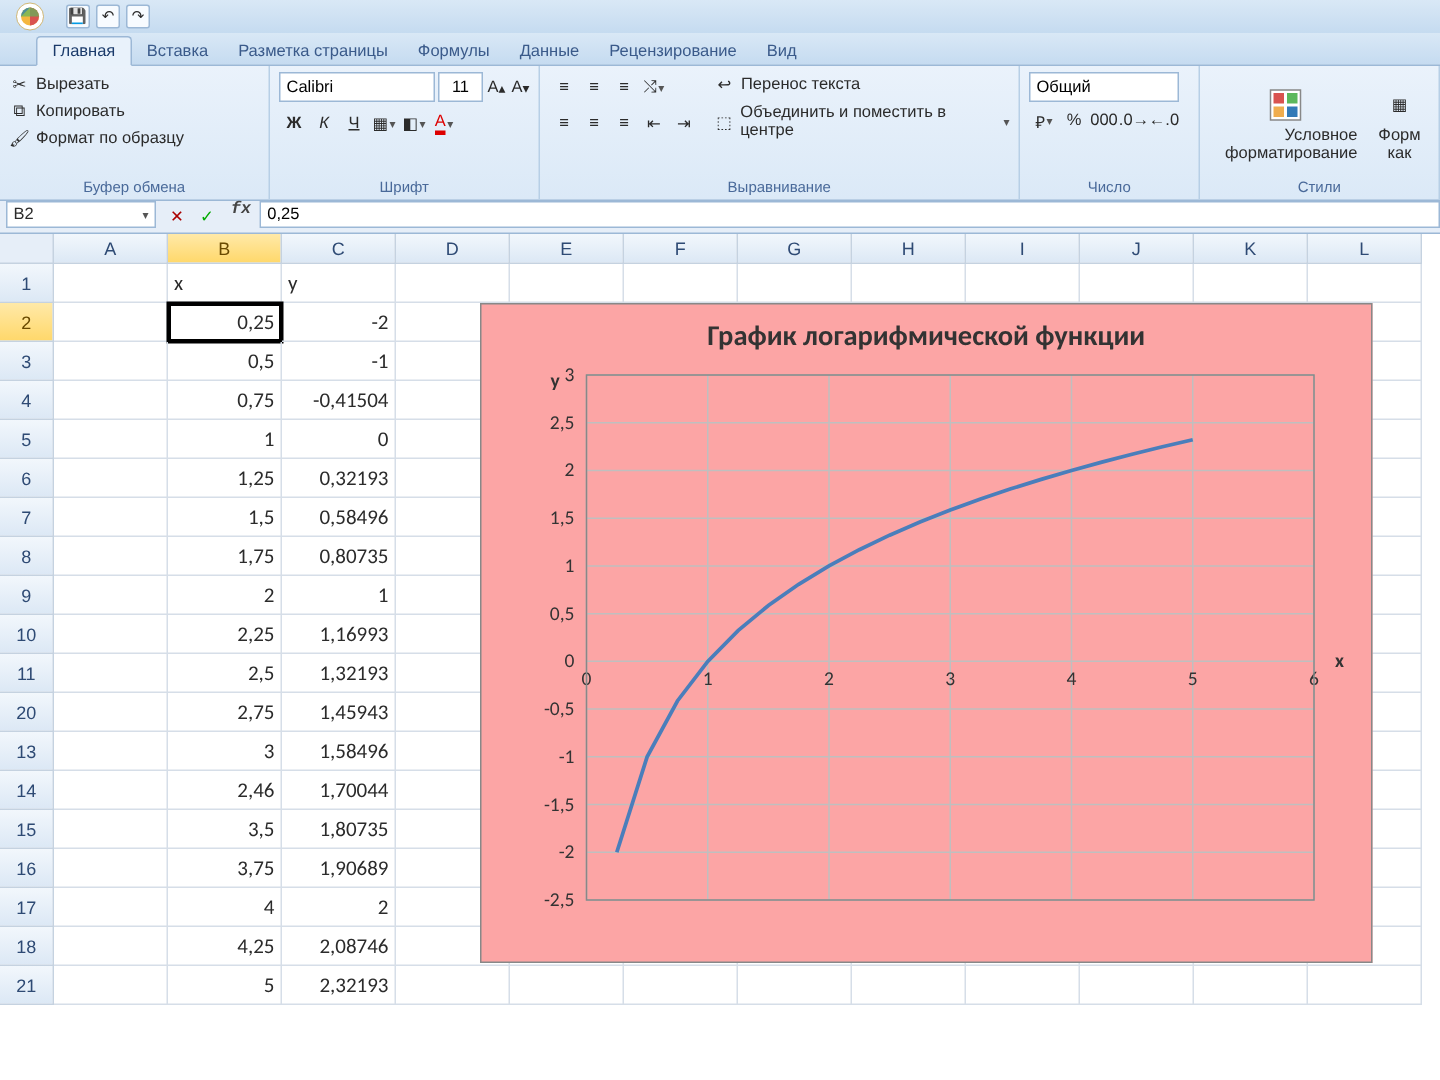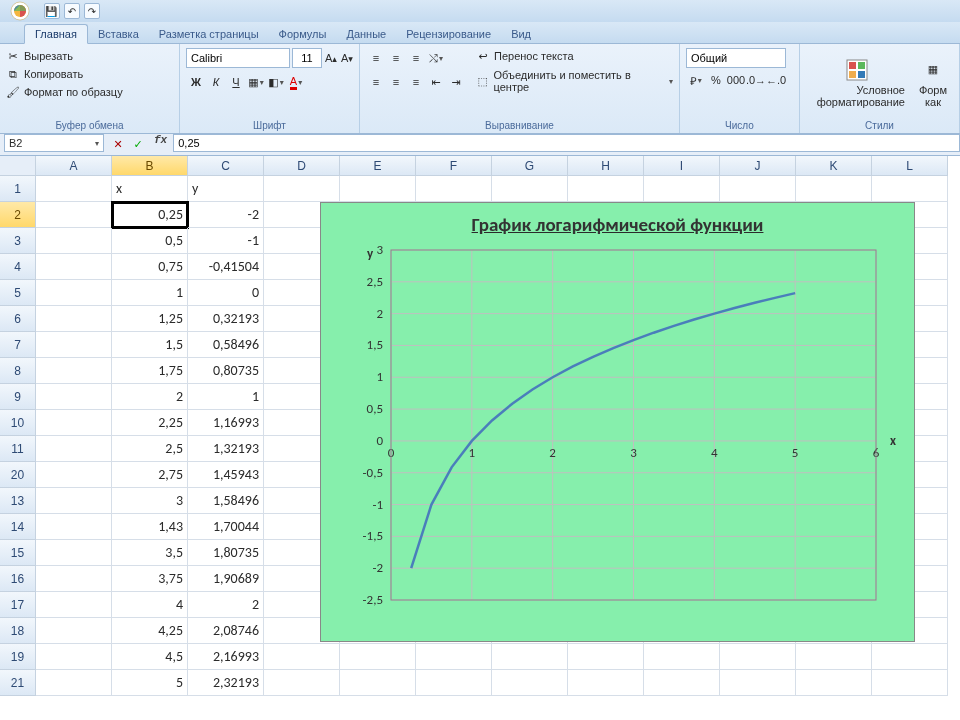--- a/index.html
+++ b/index.html
@@ -38,21 +38,21 @@
 .colhdr.sel { background:linear-gradient(#ffe9a8,#ffd86b); color:#6a4a00; }
 .rows { }
 .row { display:flex; height:26px; }
 .rowhdr { width:36px; background:linear-gradient(#f2f7fc,#dce8f5); border-right:1px solid #c5d2e0; border-bottom:1px solid #c5d2e0; text-align:center; font-size:12px; color:#2e4a74; line-height:26px; }
 .rowhdr.sel { background:linear-gradient(#ffe9a8,#ffd86b); color:#6a4a00; }
 .cell { width:76px; border-right:1px solid #d6dee8; border-bottom:1px solid #d6dee8; padding:0 4px; font-size:14px; font-family: Calibri, Arial, sans-serif; line-height:26px; overflow:hidden; white-space:nowrap; }
 .cell.h { text-align:left; }
 .cell.num { text-align:right; }
 .cell.selected { outline:3px solid #000; outline-offset:-2px; background:#fff; }
 
-.chart { position:absolute; left:320px; top:46px; width:595px; height:440px; background:#86efac; border:1px solid #888;text-decoration:underline; }
+.chart { position:absolute; left:320px; top:46px; width:595px; height:440px; background:#fca5a5; border:1px solid #888; }
 .chart .title { text-align:center; font-size:19px; font-weight:bold; font-family: Calibri, Arial; padding:10px 0 4px 0; color:#333; }
 .chart svg { display:block; }
 .axis-lbl { font-family: Calibri, Arial; font-size:13px; font-weight:bold; fill:#333; }
 .tick-lbl { font-family: Calibri, Arial; font-size:13px; fill:#333; }
 .gridline { stroke:#bfbfbf; stroke-width:1; }
 .border { stroke:#888; stroke-width:1; fill:none; }
 .curve { stroke:#4a7ebb; stroke-width:2.5; fill:none; }
 </style>
 </head>
 <body>
@@ -421,21 +421,21 @@
         <div class="cell"></div>
         <div class="cell"></div>
         <div class="cell"></div>
         <div class="cell"></div>
         <div class="cell"></div>
         <div class="cell"></div>
       </div>
       <div class="row">
         <div class="rowhdr">14</div>
         <div class="cell"></div>
-        <div class="cell num">1,43</div>
+        <div class="cell num">2,46</div>
         <div class="cell num">1,70044</div>
         <div class="cell"></div>
         <div class="cell"></div>
         <div class="cell"></div>
         <div class="cell"></div>
         <div class="cell"></div>
         <div class="cell"></div>
         <div class="cell"></div>
         <div class="cell"></div>
         <div class="cell"></div>
@@ -483,35 +483,20 @@
         <div class="cell"></div>
         <div class="cell"></div>
         <div class="cell"></div>
         <div class="cell"></div>
       </div>
       <div class="row">
         <div class="rowhdr">18</div>
         <div class="cell"></div>
         <div class="cell num">4,25</div>
         <div class="cell num">2,08746</div>
-        <div class="cell"></div>
-        <div class="cell"></div>
-        <div class="cell"></div>
-        <div class="cell"></div>
-        <div class="cell"></div>
-        <div class="cell"></div>
-        <div class="cell"></div>
-        <div class="cell"></div>
-        <div class="cell"></div>
-      </div>
-      <div class="row">
-        <div class="rowhdr">19</div>
-        <div class="cell"></div>
-        <div class="cell num">4,5</div>
-        <div class="cell num">2,16993</div>
         <div class="cell"></div>
         <div class="cell"></div>
         <div class="cell"></div>
         <div class="cell"></div>
         <div class="cell"></div>
         <div class="cell"></div>
         <div class="cell"></div>
         <div class="cell"></div>
         <div class="cell"></div>
       </div>

